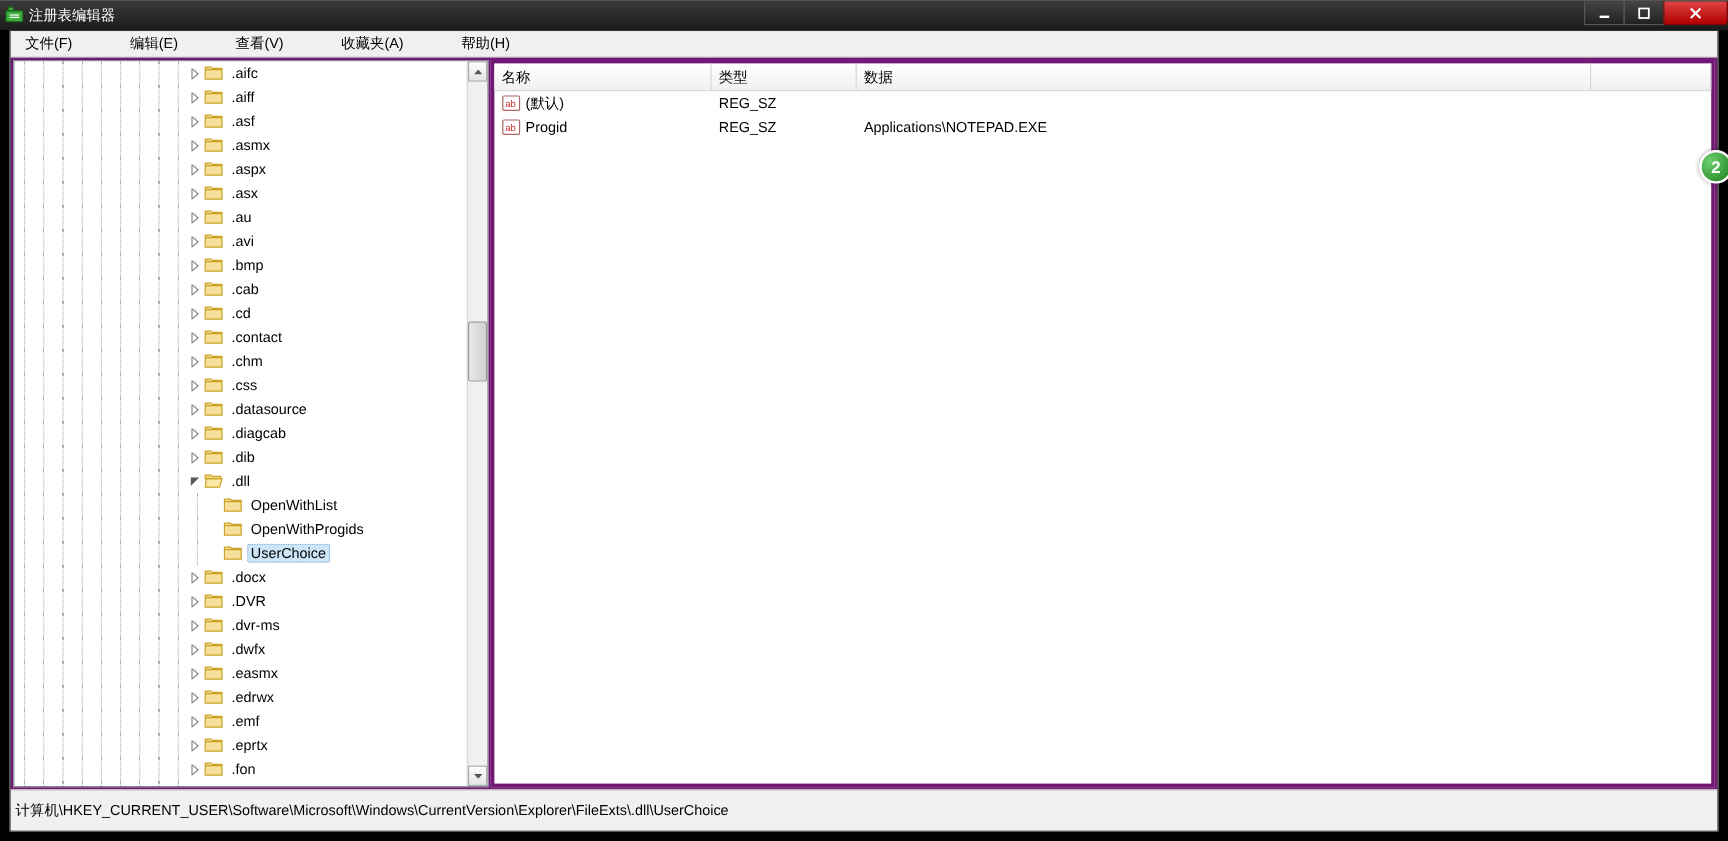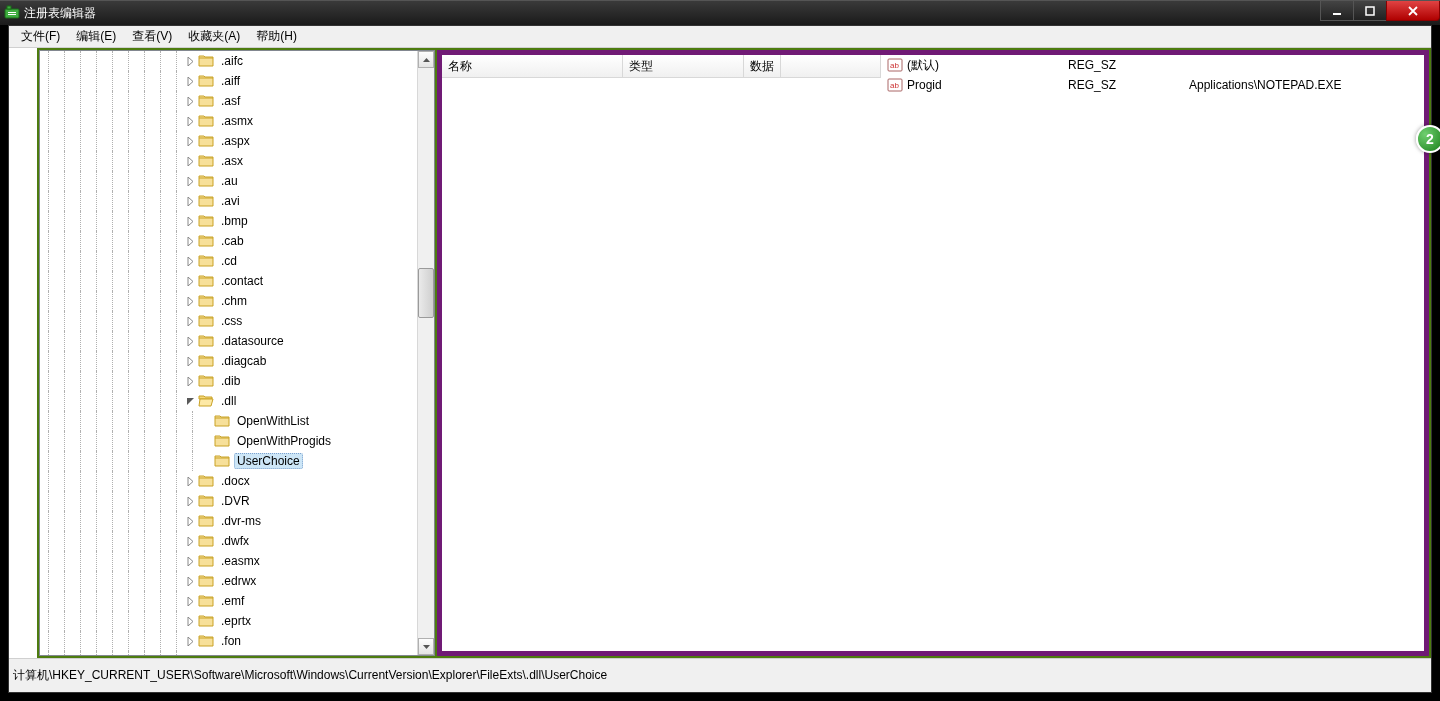--- a/index.html
+++ b/index.html
@@ -10,24 +10,24 @@
 .titlebar { height: 25px; background: linear-gradient(to bottom, #3a3a3a, #1a1a1a); display: flex; align-items: center; color: #fff; position: relative; border-top: 1px solid #555; }
 .titlebar .app-icon { width: 16px; height: 16px; margin: 0 4px; display: inline-flex; align-items: center; justify-content: center; }
 .titlebar .title { font-size: 12px; }
 .win-btns { position: absolute; right: 0; top: 0; display: flex; }
 .win-btn { width: 34px; height: 20px; display: flex; align-items: center; justify-content: center; border: 1px solid #555; border-top: none; background: linear-gradient(to bottom,#444,#222); margin-left: -1px; }
 .win-btn.close { width: 54px; background: linear-gradient(to bottom,#e04343,#b00000); border-color: #800; border-bottom-right-radius: 4px; }
 .win-btn svg { display:block; }
 
 .window-body { position: absolute; left: 8px; right: 8px; top: 25px; bottom: 8px; background: #fff; border: 1px solid #333; display: flex; flex-direction: column; }
 
-.menubar { height: 22px; background: #f0f0f0; border-bottom: 1px solid #d0d0d0; display: flex; align-items: center; padding: 0 4px; }
+.menubar { height: 22px; background: #f0f0f0; border-bottom: 1px solid #d0d0d0; display: flex; align-items: center; padding: 0 4px; gap: 32px; }
 .menubar .menu-item { padding: 2px 8px; cursor: default; }
 
-.content { flex: 1; display: flex; min-height: 0; background: #4d7c0f; padding: 2px; gap: 2px; margin-left: 28px; }
+.content { flex: 1; display: flex; min-height: 0; background: #701a75; padding: 2px; gap: 2px; }
 
 .tree-pane { width: 396px; border: 1px solid #828790; background: #fff; position: relative; display:flex; }
 .tree-scroll { flex:1; overflow: hidden; position:relative; }
 .tree-items { position: absolute; top: 0; left: 0; right: 0; }
 .tree-row { height: 20px; display: flex; align-items: center; white-space: nowrap; }
 .tree-label { padding: 1px 3px; border-radius: 2px; }
 .tree-label.selected { background: #cde6f7; border: 1px dotted #7da2ce; padding: 0 2px; }
 
 .vline-group { display:flex; height:100%; }
 .vline { width: 16px; border: none; height: 100%; position: relative; }
@@ -36,21 +36,21 @@
 .expander { width: 12px; height: 12px; display: inline-flex; align-items: center; justify-content: center; margin-right: 2px; }
 .expander svg { display:block; }
 
 .folder-icon { width: 16px; height: 16px; margin-right: 4px; display:inline-flex; }
 
 .tree-scrollbar { width: 17px; background: #f0f0f0; border-left: 1px solid #d8d8d8; display:flex; flex-direction:column; }
 .sb-btn { height:17px; background:linear-gradient(to bottom,#fdfdfd,#e4e4e4); border:1px solid #b0b0b0; display:flex; align-items:center; justify-content:center; }
 .sb-track { flex:1; position:relative; }
 .sb-thumb { position:absolute; left:0; right:0; top:200px; height:50px; background:linear-gradient(to right,#eaeaea,#cfcfcf); border:1px solid #9a9a9a; border-radius:2px; }
 
-.list-pane { flex: 1; border: 5px solid #701a75; background: #fff; display: flex; flex-direction: row; justify-content: space-between; }
+.list-pane { flex: 1; border: 3px solid #701a75; background: #fff; display: flex; flex-direction: column; justify-content: space-between; }
 .list-header { height: 23px; background: linear-gradient(to bottom,#fff,#f0f0f0); border-bottom: 1px solid #d8d8d8; display: flex; }
 .list-header .col { border-right: 1px solid #d8d8d8; display: flex; align-items: center; padding: 0 6px; }
 .list-body { flex:1; }
 .list-row { height: 20px; display: flex; align-items: center; }
 .list-row .cell { padding: 0 6px; overflow: hidden; text-overflow: ellipsis; white-space: nowrap; }
 .str-icon { width:16px; height:16px; margin-right:4px; display:inline-flex; flex-shrink:0; }
 
 .statusbar { height: 34px; border-top: 1px solid #d0d0d0; background: #f0f0f0; display: flex; align-items: center; padding: 0 4px; }
 
 .badge { position:absolute; right:-4px; top:125px; width:28px; height:28px; border-radius:50%; background: radial-gradient(circle at 30% 30%, #6fcf6f, #1a7f1a); border:2px solid #fff; color:#fff; display:flex; align-items:center; justify-content:center; font-size:14px; font-weight:bold; box-shadow:0 0 4px rgba(0,0,0,.4); }

